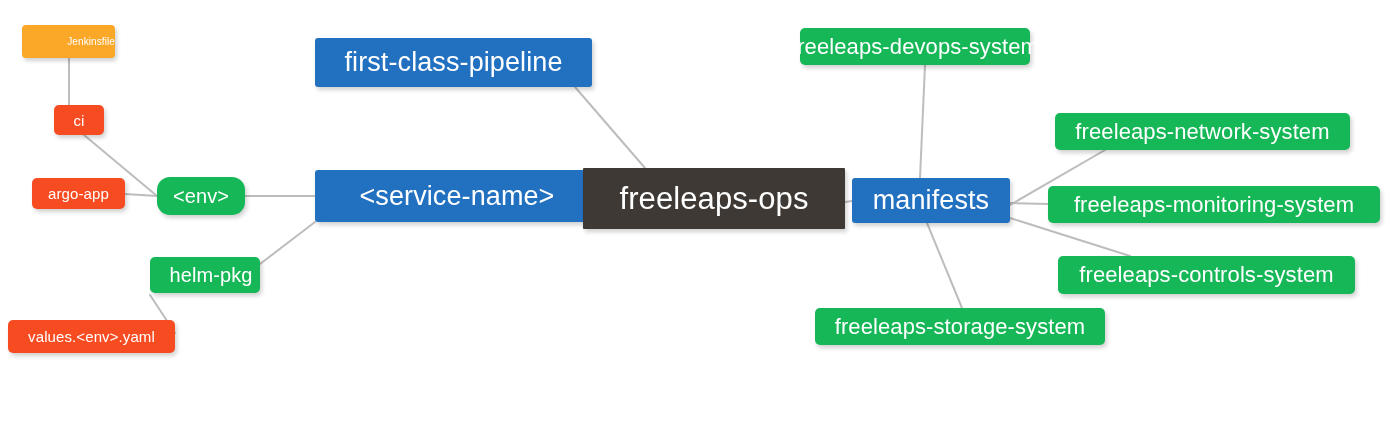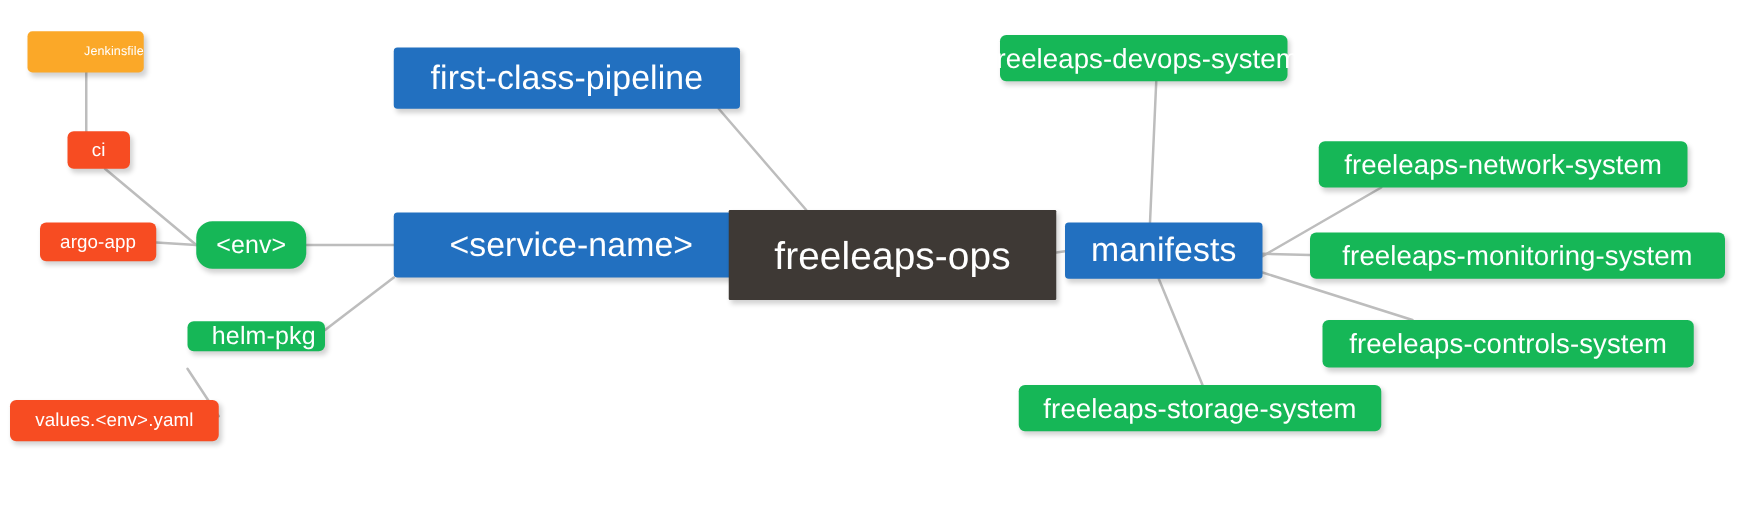--- a/index.html
+++ b/index.html
@@ -81,33 +81,33 @@
       </div>
       <div class="node c-red s-small" style="left: 54px; top: 105px; width: 50px; height: 30px;">
         <span>ci</span>
       </div>
       <div class="node c-red s-small" style="left: 32px; top: 178px; width: 93px; height: 31px;">
         <span>argo-app</span>
       </div>
       <div class="node c-green s-l3" style="left: 157px; top: 177px; width: 88px; height: 38px; border-radius: 13px;">
         <span>&lt;env&gt;</span>
       </div>
-      <div class="node c-green s-l3" style="left: 150px; top: 257px; width: 110px; height: 24px; padding-left: 12px;">
+      <div class="node c-green s-l3" style="left: 150px; top: 257px; width: 110px; height: 36px; padding-left: 12px;">
         <span>helm-pkg</span>
       </div>
       <div class="node c-red s-small" style="left: 8px; top: 320px; width: 167px; height: 33px;">
         <span>values.&lt;env&gt;.yaml</span>
       </div>
       <div class="node c-blue s-l1" style="left: 315px; top: 38px; width: 277px; height: 49px;">
         <span>first-class-pipeline</span>
       </div>
       <div class="node c-blue s-l1" style="left: 315px; top: 170px; width: 284px; height: 52px;">
         <span>&lt;service-name&gt;</span>
       </div>
-      <div class="node c-root s-root" style="left: 583px; top: 168px; width: 262px; height: 72px;">
+      <div class="node c-root s-root" style="left: 583px; top: 168px; width: 262px; height: 61px;">
         <span>freeleaps-ops</span>
       </div>
       <div class="node c-blue s-l1" style="left: 852px; top: 178px; width: 158px; height: 45px;">
         <span>manifests</span>
       </div>
       <div class="node c-green s-l2" style="left: 800px; top: 28px; width: 230px; height: 37px;">
         <span>freeleaps-devops-system</span>
       </div>
       <div class="node c-green s-l2" style="left: 1055px; top: 113px; width: 295px; height: 37px;">
         <span>freeleaps-network-system</span>

